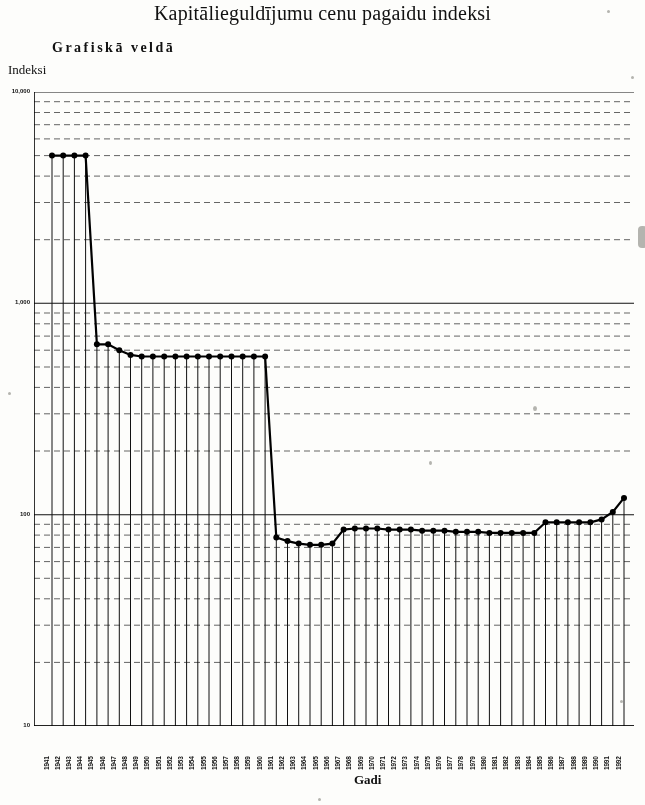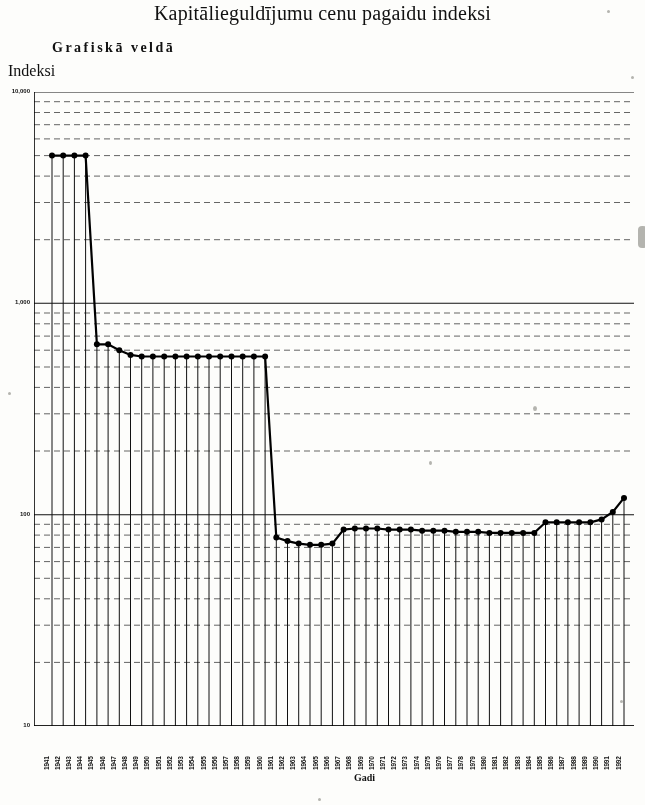--- a/index.html
+++ b/index.html
@@ -23,25 +23,25 @@
   }
   #subtitle{
     position:absolute;top:40px;left:40px;
     font-size:14px;font-weight:bold;
     letter-spacing:2.5px;
     font-family:"Liberation Serif", serif;
     margin-left:12px;
   }
   #y-axis-title{
     position:absolute;top:62px;left:8px;
-    font-size:16px;
+    font-size:13px;
   }
   #x-axis-title{
     position:absolute;top:772px;left:322px;
-    font-size:10px;font-weight:bold;padding-left:32px;
+    font-size:13px;font-weight:bold;padding-left:32px;
   }
   #footnote{
     position:absolute;top:780px;right:8px;
     font-size:13px;
   }
 
   
   #plot-area{
     position:absolute;
     left:34px;top:92px;

